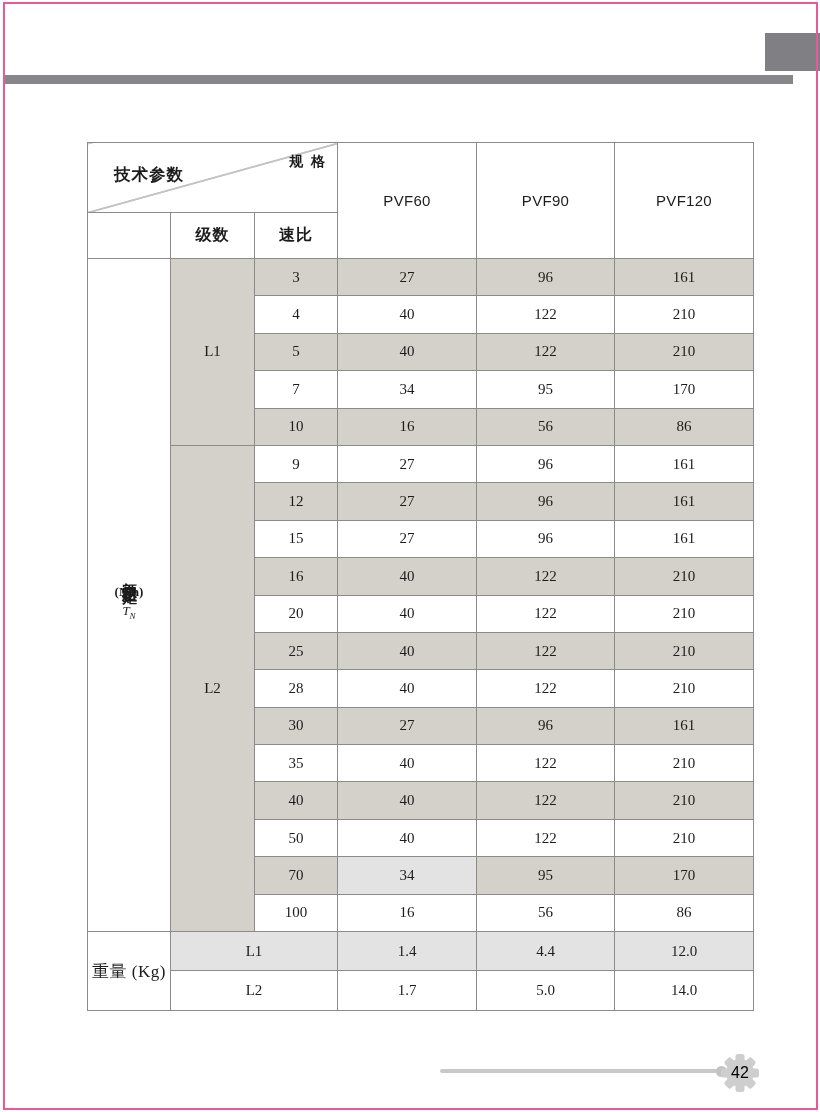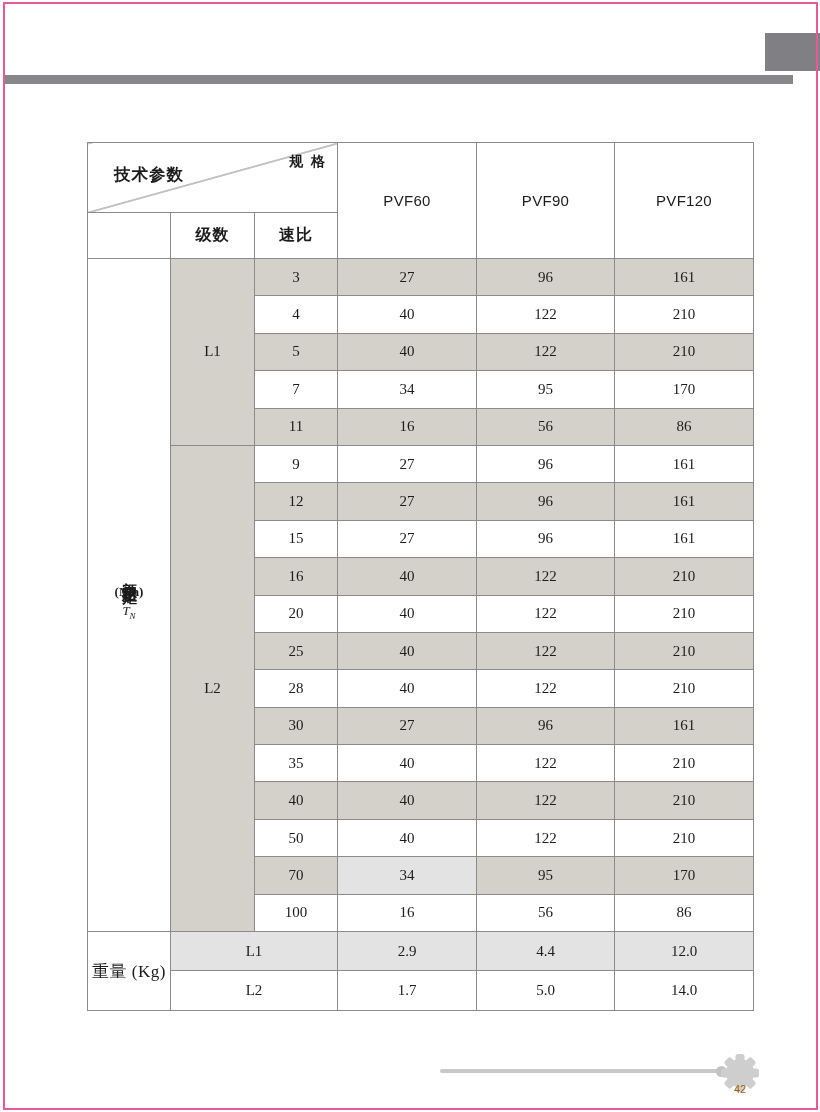--- a/index.html
+++ b/index.html
@@ -54,23 +54,23 @@
   .group-cell { font-size: 15px; }
   .weight-label { font-weight: normal; font-size: 17px; letter-spacing: 0.5px; }
 
   
   .footer-rule { position: absolute; left: 440px; top: 1069px; width: 281px; height: 4px;
                  background: #c9c9c9; border-radius: 2px; }
   .bullet-dot  { position: absolute; left: 716px; top: 1066px; width: 11px; height: 11px;
                  border-radius: 50%; background: #c3c3c3; }
   .gear-wrap { position: absolute; left: 720px; top: 1053px; width: 40px; height: 40px; }
   .gear-wrap svg { position: absolute; left: 0; top: 0; }
-  .page-num { position: absolute; left: 0; top: 16px; width: 40px; height: 40px;
+  .page-num { position: absolute; left: 0; top: 0; width: 40px; height: 40px;
               display: flex; align-items: center; justify-content: center;
-              font-family: "Liberation Sans", sans-serif; font-size: 11px; color: #a16207; }
+              font-family: "Liberation Sans", sans-serif; font-size: 16px; color: #000000; }
 </style>
 </head>
 <body>
 
 <div class="page">
 
   <div class="gray-tab"></div>
   <div class="gray-bar"></div>
 
   <div class="spec-table-wrap">
@@ -127,21 +127,21 @@
         <td class="beige">122</td>
         <td class="beige">210</td>
       </tr>
       <tr class="datarow">
         <td>7</td>
         <td>34</td>
         <td>95</td>
         <td>170</td>
       </tr>
       <tr class="datarow">
-        <td class="beige">11</td>
+        <td class="beige">10</td>
         <td class="beige">16</td>
         <td class="beige">56</td>
         <td class="beige">86</td>
       </tr>
 
       <tr class="datarow">
         <td class="group-cell beige" rowspan="13">L2</td>
         <td>9</td>
         <td>27</td>
         <td>96</td>
@@ -216,21 +216,21 @@
       <tr class="datarow">
         <td>100</td>
         <td>16</td>
         <td>56</td>
         <td>86</td>
       </tr>
 
       <tr class="wrow1">
         <td class="weight-label" rowspan="2">重量 (Kg)</td>
         <td class="lgray" colspan="2">L1</td>
-        <td class="lgray">2.9</td>
+        <td class="lgray">1.4</td>
         <td class="lgray">4.4</td>
         <td class="lgray">12.0</td>
       </tr>
       <tr class="wrow2">
         <td colspan="2">L2</td>
         <td>1.7</td>
         <td>5.0</td>
         <td>14.0</td>
       </tr>
     </tbody>

